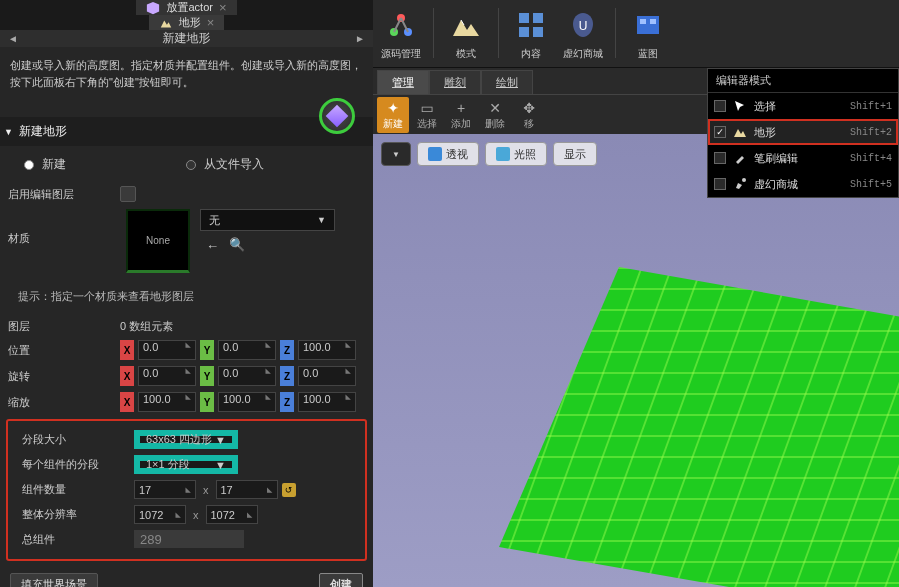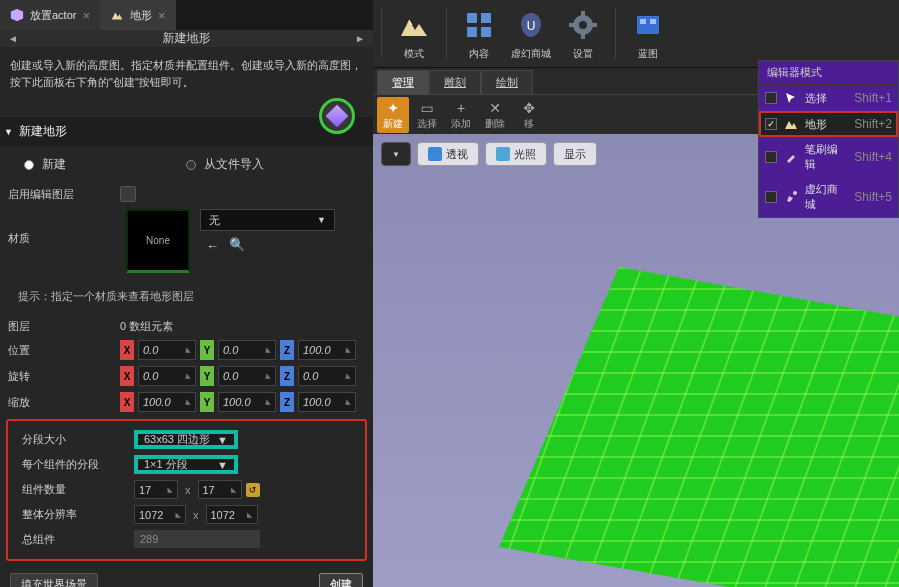--- a/index.html
+++ b/index.html
@@ -1,18 +1,18 @@
 <!DOCTYPE html>
 <html><head>
 <meta charset="utf-8">
 <style>
 * { margin:0; padding:0; box-sizing:border-box; font-family:"Microsoft YaHei",sans-serif; }
 body { width:899px; height:587px; background:#1a1a1a; color:#ccc; font-size:11px; overflow:hidden; position:relative; }
 .left-panel { position:absolute; left:0; top:0; width:373px; height:587px; background:#262626; display:flex; flex-direction:column; }
-.tabs-top { display:flex; height:30px; background:#1a1a1a; align-items:center; }
+.tabs-top { display:flex; height:30px; background:#1a1a1a; align-items:center;flex-direction:column; }
 .tab-item { display:flex; align-items:center; gap:6px; padding:0 10px; height:30px; background:#333; color:#ddd; position:relative; }
 .tab-item.active { background:#3a3a3a; }
 .tab-item .close { color:#888; font-size:13px; cursor:pointer; }
 .place-icon { width:14px; height:14px; display:inline-block; }
 .place-icon svg { width:100%; height:100%; }
 .panel-header { height:26px; display:flex; align-items:center; justify-content:space-between; padding:0 8px; background:#2e2e2e; font-size:12px; }
 .panel-header .tri { font-size:10px; color:#aaa; }
 .desc-box { padding:10px 10px 6px 10px; background:#262626; font-size:11px; color:#ccc; line-height:1.5; position:relative; min-height:70px; }
 .diamond-btn { position:absolute; right:18px; top:98px; width:36px; height:36px; border-radius:50%; border:3px solid #3dcc3d; background:radial-gradient(circle,#4a4a4a,#2a2a2a); display:flex; align-items:center; justify-content:center; }
 .diamond-btn .diamond { width:16px; height:16px; background:linear-gradient(135deg,#c8a8ff,#885fff); transform:rotate(45deg); }
@@ -30,28 +30,28 @@
 .mat-controls { display:flex; flex-direction:column; gap:6px; flex:1; }
 .dropdown { background:#111; border:1px solid #444; height:22px; display:flex; align-items:center; justify-content:space-between; padding:0 8px; font-size:11px; color:#ccc; width:135px; }
 .dropdown .arrow { font-size:9px; }
 .mini-icons { display:flex; gap:10px; padding-left:6px; }
 .mini-icons span { font-size:13px; color:#ccc; cursor:pointer; }
 .hint { padding:12px 18px; font-size:11px; color:#bbb; background:#262626; }
 .axis-label { width:14px; height:20px; display:flex; align-items:center; justify-content:center; font-size:10px; color:#000; font-weight:bold; }
 .axis-x { background:#d94545; }
 .axis-y { background:#6bbd45; }
 .axis-z { background:#4a7fd9; }
-.spin { width:58px; height:20px; background:#1a1a1a; border:1px solid #444; color:#ccc; font-size:11px; padding:0 4px; display:flex; align-items:center; justify-content:space-between;font-style:italic; }
+.spin { width:58px; height:20px; background:#1a1a1a; border:1px solid #444; color:#ccc; font-size:11px; padding:0 4px; display:flex; align-items:flex-start; justify-content:space-between; }
 .spin .tri-r { font-size:7px; color:#777; }
 .red-box { border:2px solid #d03020; border-radius:3px; padding:6px 6px 8px 6px; margin:4px 6px; }
-.dd-wide { width:104px; height:19px; background:#1a1a1a; border:4px solid #14b8a6; display:flex; align-items:center; justify-content:space-between; padding:0 6px; font-size:11px; color:#ccc; }
-.num-input { width:44px; height:19px; background:#1a1a1a; border:1px solid #444; color:#ccc; font-size:11px; padding:0 4px; display:flex; align-items:center; justify-content:space-between; }
+.dd-wide { width:104px; height:19px; background:#1a1a1a; border:6px solid #14b8a6; display:flex; align-items:center; justify-content:space-between; padding:0 6px; font-size:11px; color:#ccc; }
+.num-input { width:62px; height:19px; background:#1a1a1a; border:1px solid #444; color:#ccc; font-size:11px; padding:0 4px; display:flex; align-items:center; justify-content:space-between; }
 .num-input .tri-r { font-size:7px; color:#777; }
 .x-sep { color:#999; font-size:11px; padding:0 3px; }
-.readonly-box { width:126px; height:18px; background:#3a3a3a; color:#888; font-size:11px; padding:0 6px; display:flex; align-items:center; }
+.readonly-box { width:110px; height:18px; background:#3a3a3a; color:#888; font-size:13px; padding:0 6px; display:flex; align-items:center; }
 .bottom-btns { display:flex; justify-content:space-between; padding:8px 10px; }
 .btn { background:#3a3a3a; border:1px solid #555; color:#ddd; font-size:11px; padding:3px 10px; border-radius:2px; cursor:pointer; }
 .btn-primary { border:1px solid #888; font-weight:bold; }
 .right-area { position:absolute; left:373px; top:0; right:0; height:587px; background:#3a3a3a; }
 .toolbar-main { height:68px; background:#2a2a2a; display:flex; align-items:flex-start; padding:4px 6px; gap:8px; border-bottom:1px solid #111; }
 .tool-item { display:flex; flex-direction:column; align-items:center; gap:3px; min-width:44px; padding-top:2px; cursor:pointer; }
 .tool-icon { width:38px; height:38px; display:flex; align-items:center; justify-content:center; }
 .tool-label { font-size:10px; color:#ccc; }
 .mode-tabs { height:26px; background:#2a2a2a; display:flex; align-items:flex-end; padding-left:4px; gap:0;text-decoration:underline; }
 .mode-tab { padding:4px 14px; font-size:11px; color:#ccc; background:#333; border:1px solid #444; border-bottom:none; cursor:pointer; }
@@ -60,28 +60,28 @@
 .action-btn { display:flex; flex-direction:column; align-items:center; justify-content:center; width:32px; height:36px; font-size:10px; color:#aaa; cursor:pointer; }
 .action-btn.primary { background:#d68a1f; color:#fff; border-radius:2px; }
 .action-btn .ico { font-size:14px; height:18px; display:flex; align-items:center; }
 .viewport { position:absolute; left:0; top:134px; right:0; bottom:0; background:linear-gradient(180deg,#8a8ab5 0%,#9d9dc5 100%); overflow:hidden; }
 .vp-buttons { position:absolute; left:8px; top:8px; display:flex; gap:6px; z-index:5; }
 .vp-btn { height:24px; padding:0 10px; background:#e0e0e8; border:1px solid #999; border-radius:4px; display:flex; align-items:center; gap:4px; font-size:11px; color:#333; cursor:pointer; }
 .vp-btn .tri { font-size:8px; }
 .vp-btn.dark { background:#2a2a2a; color:#ccc; border-color:#555; }
 .vp-btn .cube { width:14px; height:14px; background:#3a89d8; border-radius:2px; }
 .terrain-plane { position:absolute; right:-60px; bottom:-40px; width:460px; height:380px; }
-.editor-modes { position:absolute; right:0; top:60px; width:141px; background:#4c1d95; z-index:20; border:1px solid #444; }
+.editor-modes { position:absolute; right:0; top:68px; width:192px; background:#000000; z-index:20; border:1px solid #444; }
 .editor-modes-head { padding:4px 8px; font-size:11px; color:#ccc; border-bottom:1px solid #333; }
 .mode-row { display:flex; align-items:center; gap:6px; padding:5px 6px; font-size:11px; color:#ddd; cursor:pointer; }
 .mode-row.sel { outline:2px solid #d03020; outline-offset:-2px; background:#222; }
 .mode-chk { width:12px; height:12px; border:1px solid #666; background:#2a2a2a; display:flex; align-items:center; justify-content:center; font-size:9px; color:#fff; }
 .mode-chk.on::after { content:"✓"; }
 .mode-icon { width:16px; height:16px; display:flex; align-items:center; justify-content:center; }
-.mode-shortcut { margin-left:auto; font-size:12px; color:#888; }
+.mode-shortcut { margin-left:auto; font-size:10px; color:#888;font-family:Liberation Mono, monospace; }
 .reset-i { width:14px; height:14px; background:#c8a030; border-radius:2px; font-size:9px; color:#000; display:flex; align-items:center; justify-content:center; }
 </style>
 </head>
 <body>
 
 <div class="left-panel">
   <div class="tabs-top">
     <div class="tab-item">
       <span class="place-icon"><svg viewBox="0 0 16 16">
             <path d="M8 1l7 3v8l-7 3-7-3V4z" fill="#c8a8ff"></path>
@@ -258,20 +258,31 @@
   </div>
 
   <div class="bottom-btns">
     <div class="btn">填充世界场景</div>
     <div class="btn btn-primary">创建</div>
   </div>
 </div>
 
 <div class="right-area">
   <div class="toolbar-main">
+    <div class="tool-item">
+      <div class="tool-icon">
+          <svg width="30" height="30" viewBox="0 0 30 30">
+            <circle cx="15" cy="8" r="4" fill="#ff5a5a"></circle>
+            <circle cx="8" cy="22" r="4" fill="#5ad65a"></circle>
+            <circle cx="22" cy="22" r="4" fill="#5a8fff"></circle>
+            <path d="M15 8L8 22M15 8l7 14" stroke="#888" stroke-width="2"></path>
+          </svg>
+        </div>
+      <div class="tool-label">源码管理</div>
+    </div>
     <div style="width:1px;height:50px;background:#444;margin:4px 2px"></div>
     <div class="tool-item">
       <div class="tool-icon">
           <svg width="34" height="34" viewBox="0 0 34 34">
             <path d="M4 28l8-16 6 10 4-6 8 12z" fill="#e8d8a0"></path>
             <path d="M12 12l3 5" stroke="#fff" stroke-width="1"></path>
           </svg>
         </div>
       <div class="tool-label">模式</div>
     </div>
@@ -288,35 +299,20 @@
       <div class="tool-label">内容</div>
     </div>
     <div class="tool-item">
       <div class="tool-icon">
           <svg width="30" height="30" viewBox="0 0 30 30">
             <path d="M15 3c-6 0-10 5-10 11 0 7 5 13 10 13s10-6 10-13c0-6-4-11-10-11z" fill="#4a5a8f"></path>
             <text x="15" y="20" font-size="12" fill="#fff" text-anchor="middle">U</text>
           </svg>
         </div>
       <div class="tool-label">虚幻商城</div>
-    </div>
-    <div class="tool-item">
-      <div class="tool-icon">
-          <svg width="30" height="30" viewBox="0 0 30 30">
-            <circle cx="15" cy="15" r="10" fill="#6a7a8a"></circle>
-            <circle cx="15" cy="15" r="4" fill="#2a2a2a"></circle>
-            <g fill="#6a7a8a">
-              <rect x="13" y="1" width="4" height="6"></rect>
-              <rect x="13" y="23" width="4" height="6"></rect>
-              <rect x="1" y="13" width="6" height="4"></rect>
-              <rect x="23" y="13" width="6" height="4"></rect>
-            </g>
-          </svg>
-        </div>
-      <div class="tool-label">设置</div>
     </div>
     <div style="width:1px;height:50px;background:#444;margin:4px 2px"></div>
     <div class="tool-item">
       <div class="tool-icon">
           <svg width="30" height="30" viewBox="0 0 30 30">
             <rect x="4" y="6" width="22" height="18" fill="#3a6fd6"></rect>
             <rect x="7" y="9" width="6" height="5" fill="#9fc0ff"></rect>
             <rect x="17" y="9" width="6" height="5" fill="#9fc0ff"></rect>
           </svg>
         </div>

